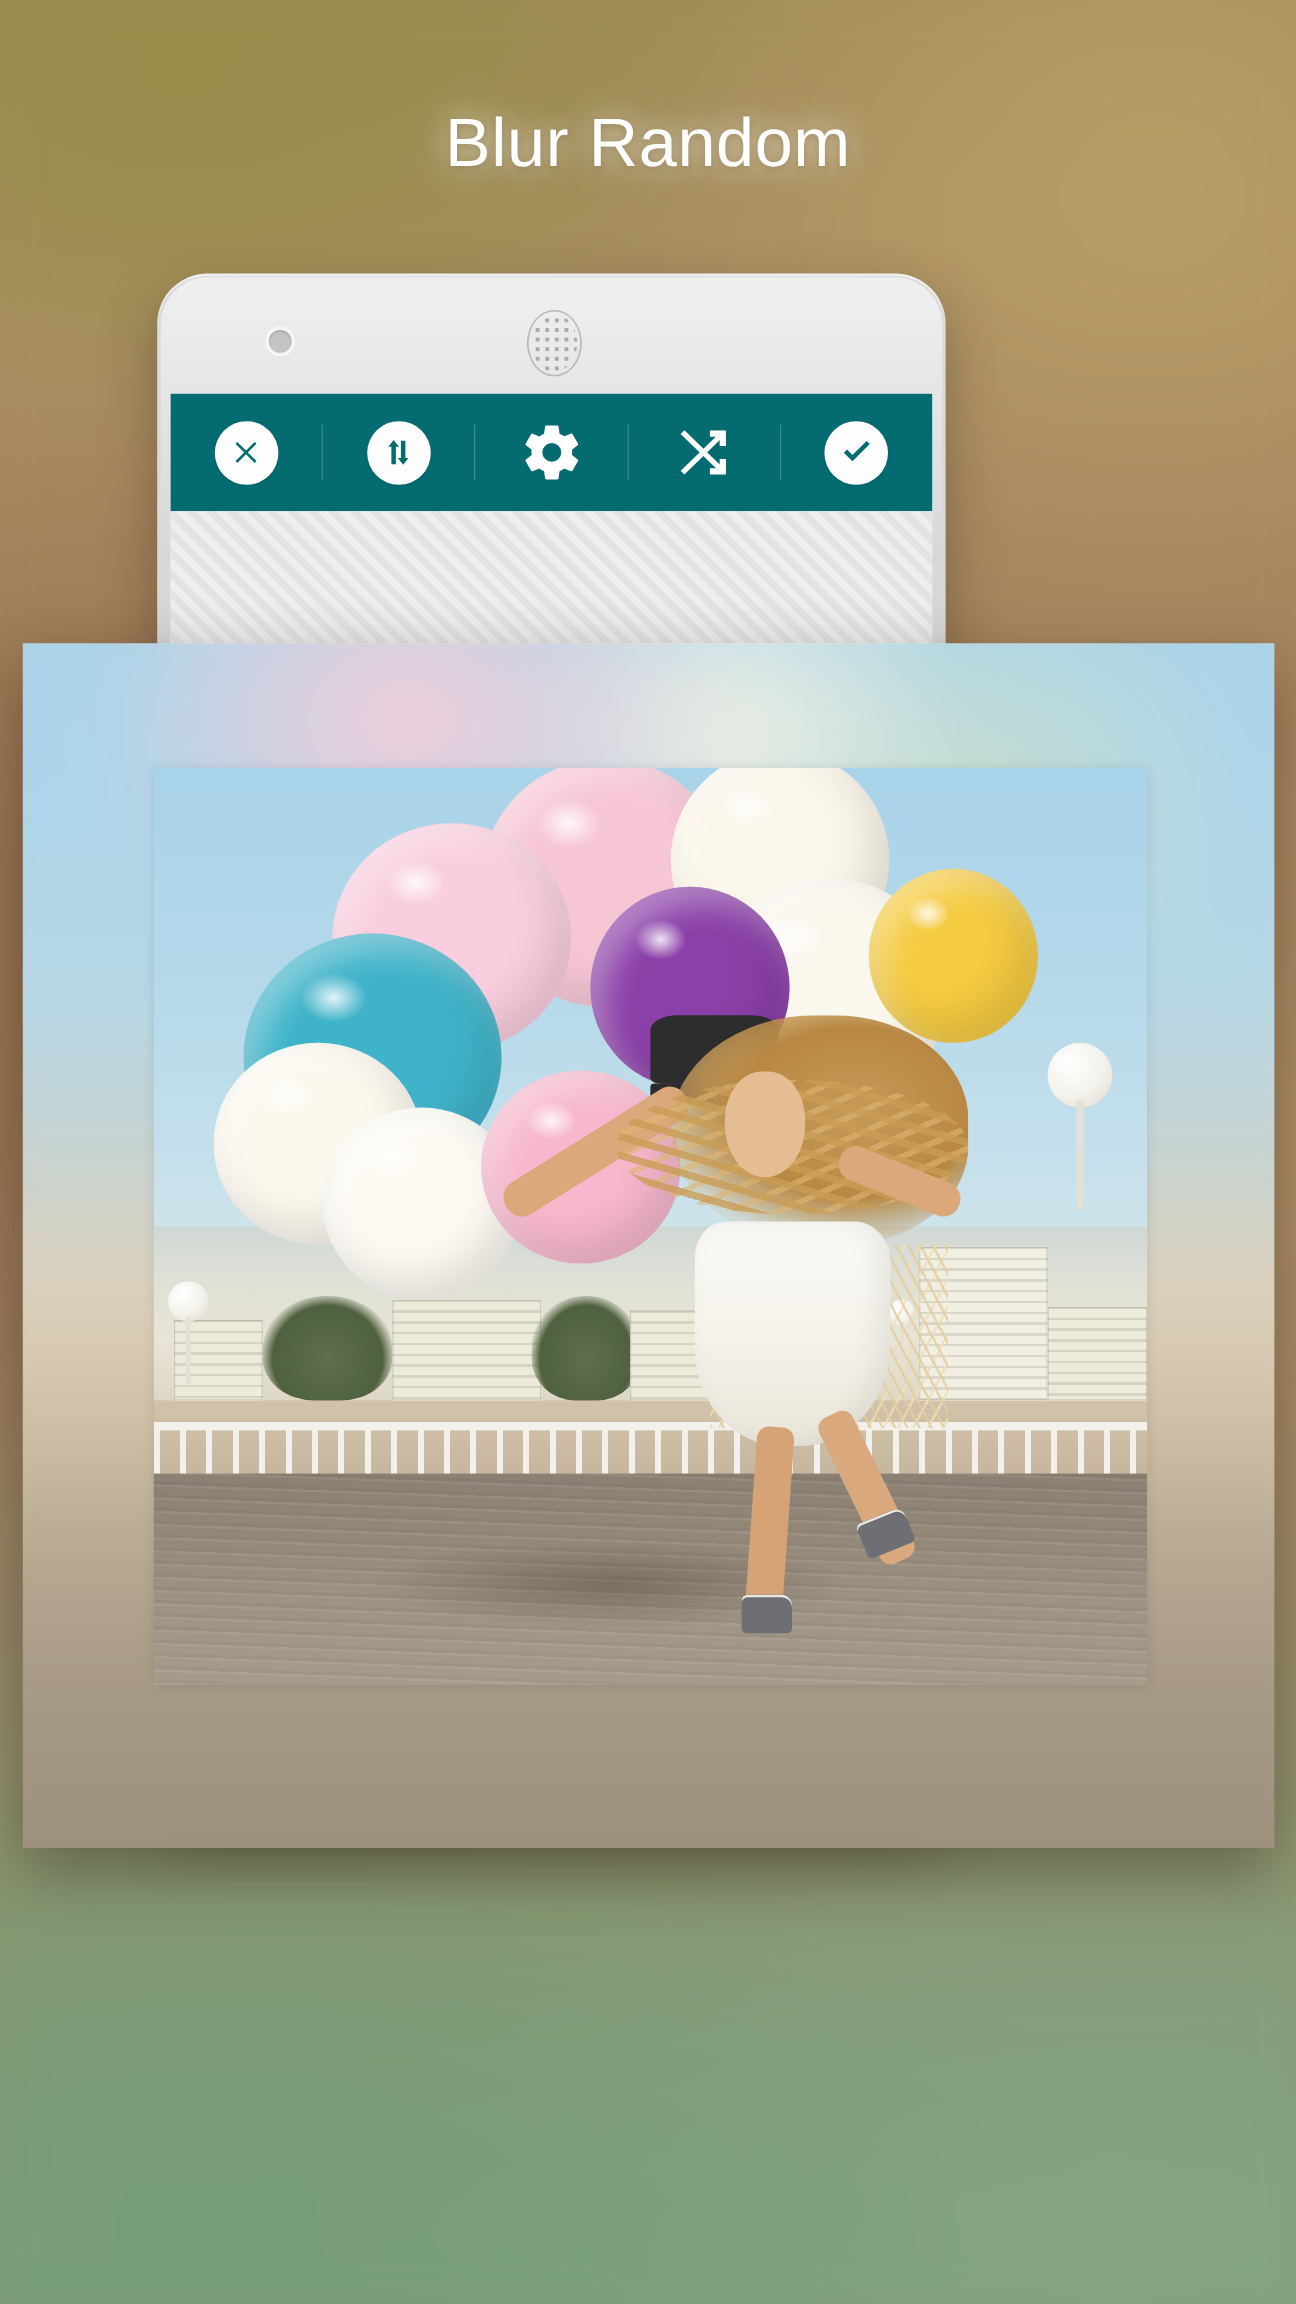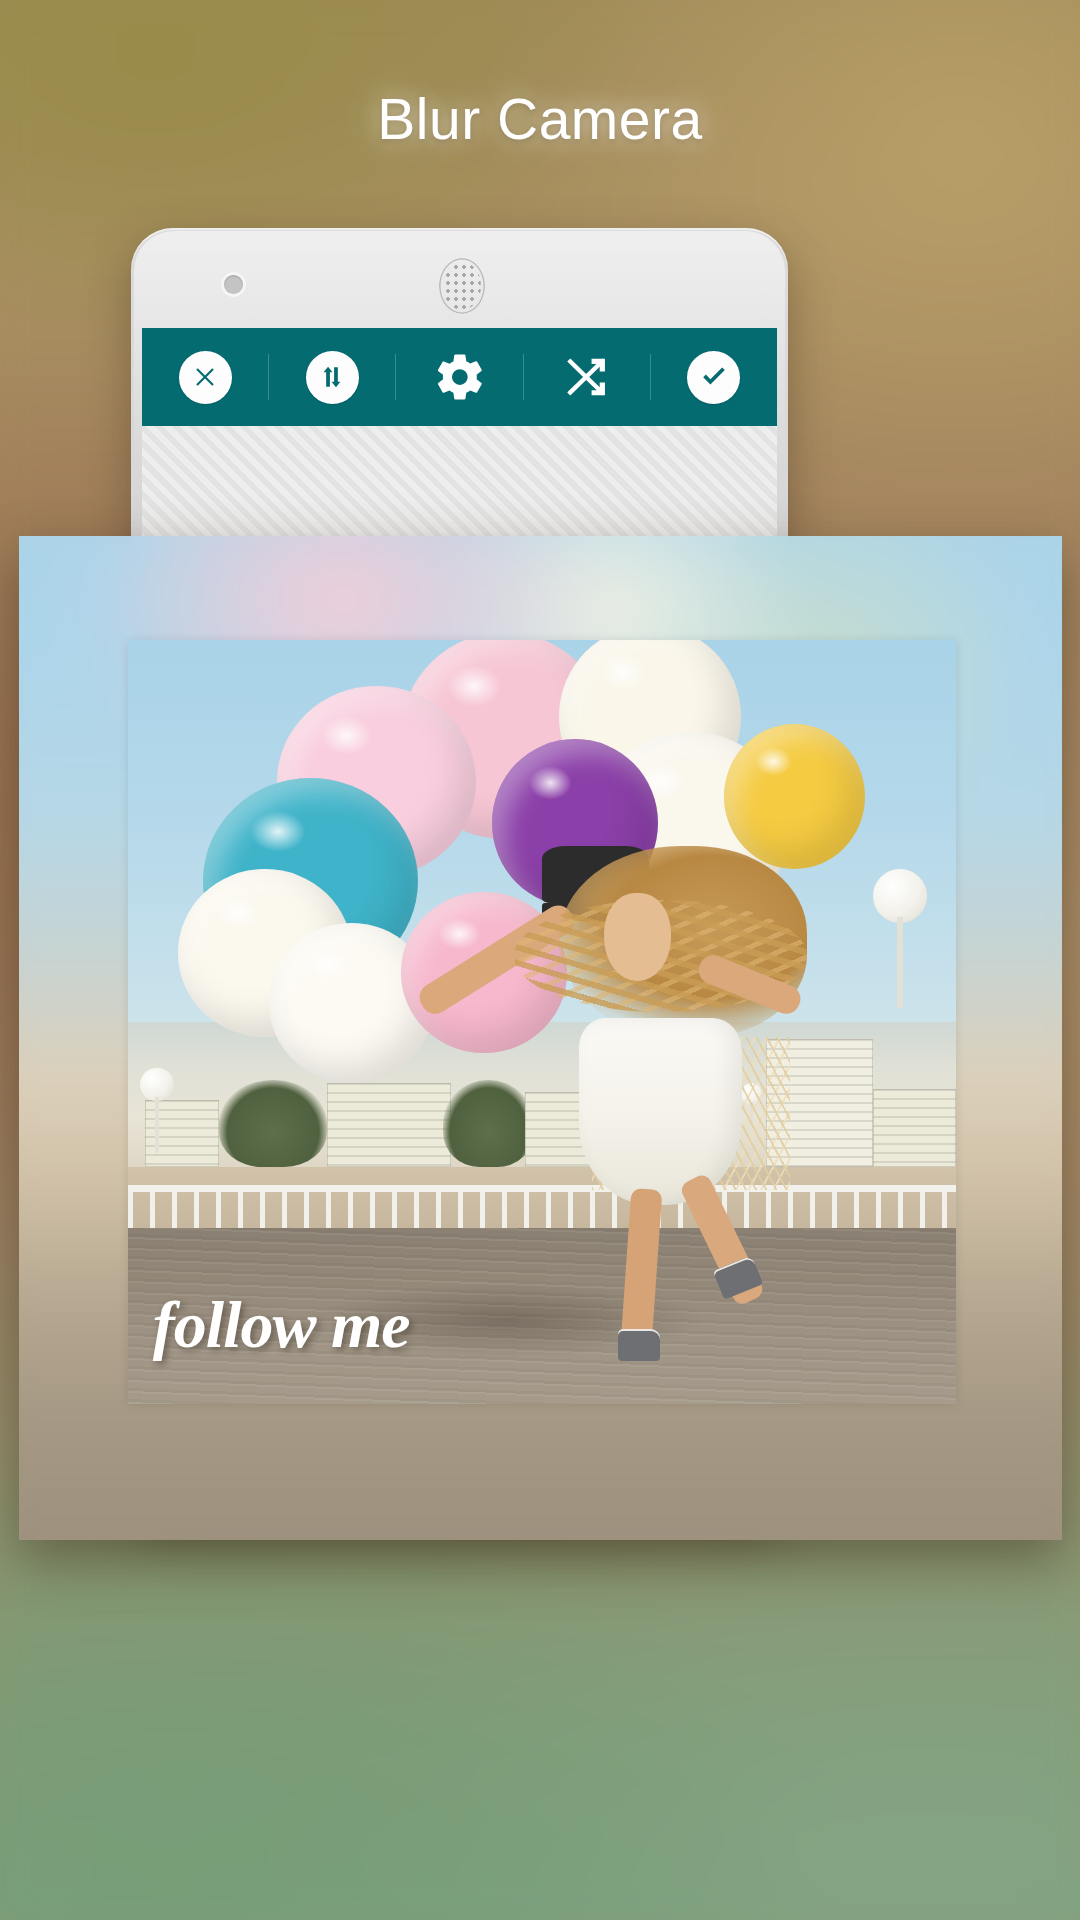--- a/index.html
+++ b/index.html
@@ -242,21 +242,21 @@
     font-size:66px; color:#ffffff; letter-spacing:-1px;
     text-shadow:3px 3px 7px rgba(40,30,20,.45);
     white-space:nowrap;
   }
 </style>
 </head>
 <body>
 
 <div id="backdrop"></div>
 
-<div id="title">Blur Camera</div>
+<div id="title">Blur Random</div>
 
 <div id="phone">
   <div id="phone-inner-sheen"></div>
   <div id="front-cam"></div>
   <div id="speaker">
       <div class="dots"></div>
     </div>
 
   <div id="screen">
 
@@ -459,15 +459,14 @@
       <div id="torso-top"></div>
       <div id="arm-r"></div>
       <div class="sk" id="dress"></div>
       <div id="belt"></div>
       <div id="leg-l"></div>
       <div id="leg-r"></div>
       <div class="shoe" style="left:27%; top:93%;"></div>
       <div class="shoe" style="left:62%; top:80%; transform:rotate(-22deg);"></div>
     </div>
 
-    <div id="sticker-text">follow me</div>
   </div>
 </div>
 
 </body></html>

